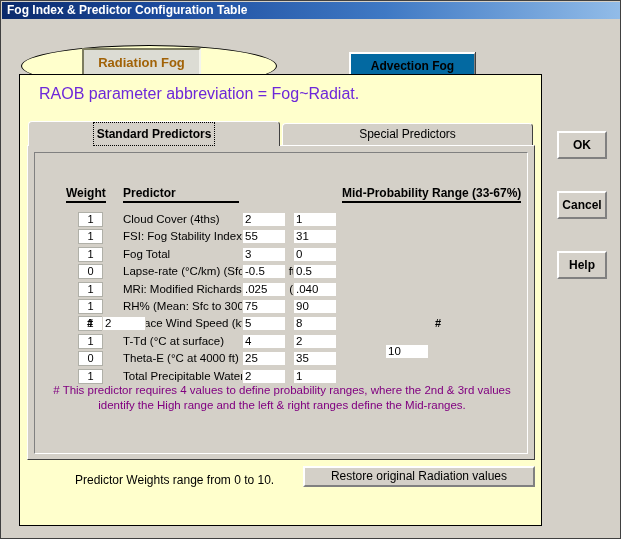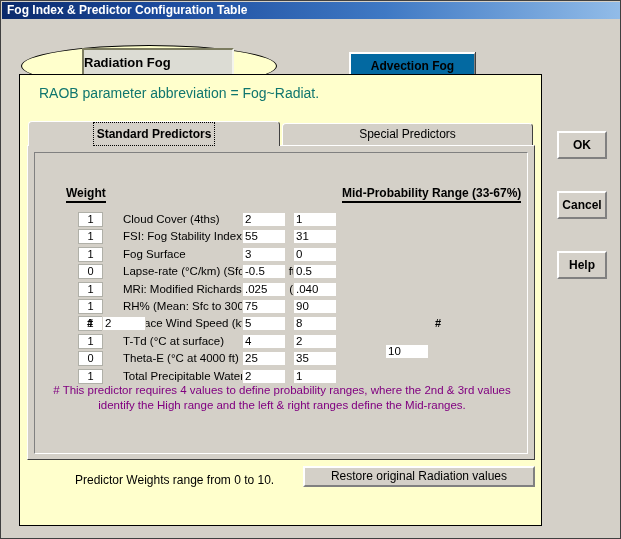--- a/index.html
+++ b/index.html
@@ -55,30 +55,31 @@
     left: 19px; top: 26px;
     width: 256px; height: 42px;
     border-radius: 50%;
     background: #ffffcc;
     border: 1px solid #000000;
     box-sizing: border-box;
   }
   #radiation-btn {
     position: absolute;
     left: 80px; top: 29px;
-    width: 152px; height: 30px;
+    width: 119px; height: 30px;
     background: #dcdcd4;
     box-sizing: border-box;
     border-top: 2px solid #7c7c60;
     border-left: 2px solid #7c7c60;
     border-right: 2px solid #f4f4ec;
     border-bottom: 2px solid #f4f4ec;
     font-size: 13px;
     font-weight: bold;
-    color: #000000;
+    color: #a16207;
+    text-align: center;
     line-height: 26px;
     cursor: default;
   }
   #advection-btn {
     position: absolute;
     left: 347px; top: 33px;
     width: 127px; height: 29px;
     background: #0369a1;
     box-sizing: border-box;
     border-top: 2px solid #ffffff;
@@ -107,22 +108,22 @@
     position: absolute;
     left: 17px; top: 55px;
     width: 523px; height: 452px;
     background: #ffffcc;
     box-sizing: border-box;
     border: 1px solid #000000;
   }
   #raob-label {
     position: absolute;
     left: 19px; top: 10px;
-    font-size: 14px;
-    color: #0f766e;
+    font-size: 16px;
+    color: #6d28d9;
     white-space: nowrap;
   }
 
   
   #tabcontrol {
     position: absolute;
     left: 7px; top: 46px;
     width: 508px; height: 339px;
   }
   .tab {
@@ -332,38 +333,39 @@
     <div id="yellow-panel">
 
       <div id="raob-label">RAOB parameter abbreviation = Fog~Radiat.</div>
 
       <div id="tabcontrol">
 
         <div id="tab-body">
           <div id="tab-inner">
 
             <div class="col-head" id="head-weight">Weight</div>
+            <div class="col-head" id="head-predictor">Predictor</div>
             <div class="col-head" id="head-range">Mid-Probability Range (33-67%)</div>
 
             <div id="rows-container">
                 <div class="row" style="top: 58px;">
                   <div class="weight-box">1</div>
                   <div class="predictor-label">Cloud Cover (4ths)</div>
                   <div class="val val-a">2</div>
                   <div class="val val-b">1</div>
                 </div>
                 <div class="row" style="top: 75.4px;">
                   <div class="weight-box">1</div>
                   <div class="predictor-label">FSI: Fog Stability Index</div>
                   <div class="val val-a">55</div>
                   <div class="val val-b">31</div>
                 </div>
                 <div class="row" style="top: 92.8px;">
                   <div class="weight-box">1</div>
-                  <div class="predictor-label">Fog Surface</div>
+                  <div class="predictor-label">Fog Total</div>
                   <div class="val val-a">3</div>
                   <div class="val val-b">0</div>
                 </div>
                 <div class="row" style="top: 110.2px;">
                   <div class="weight-box">0</div>
                   <div class="predictor-label">Lapse-rate (°C/km) (Sfc to 3000 ft)</div>
                   <div class="val val-a">-0.5</div>
                   <div class="val val-b">0.5</div>
                 </div>
                 <div class="row" style="top: 127.6px;">

